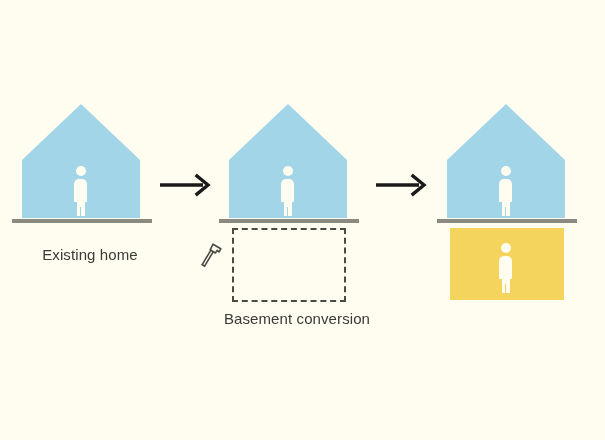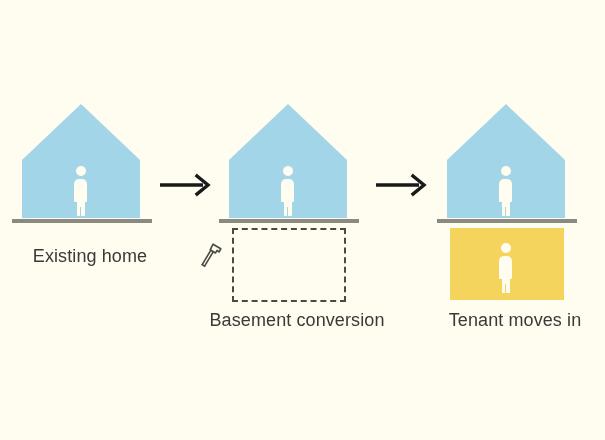--- a/index.html
+++ b/index.html
@@ -96,21 +96,21 @@
     top: 219px;
     background: #8a8a80;
   }
 
   
   .caption {
     position: absolute;
     left: 0;
     width: 180px;
     text-align: center;
-    font-size: 18px;
+    font-size: 15px;
     color: #3a3a36;
     letter-spacing: 0.1px;
     white-space: nowrap;
   }
   #caption-existing { top: 246px; }
   #caption-basement { top: 310px; }
   #caption-tenant   { top: 310px; }
 
   
   .basement-dashed {
@@ -234,21 +234,20 @@
 
     <div class="basement-filled"></div>
 
     <div class="person basement-person on-yellow">
       <span class="head"></span>
       <span class="torso"></span>
       <span class="legs"></span>
       <span class="leg-gap"></span>
     </div>
 
-    <div class="caption" id="caption-tenant">Tenant moves in</div>
   </div>
 
   <div class="flow-arrow" id="arrow-1">
     <svg viewBox="0 0 56 26" xmlns="http://www.w3.org/2000/svg">
       <line x1="1" y1="13" x2="44" y2="13" stroke="#1a1a1a" stroke-width="3.4"></line>
       <polyline points="38,4 49,13 38,22" fill="none" stroke="#1a1a1a" stroke-width="3.4" stroke-linecap="square" stroke-linejoin="miter"></polyline>
     </svg>
   </div>
 
   <div class="flow-arrow" id="arrow-2">

